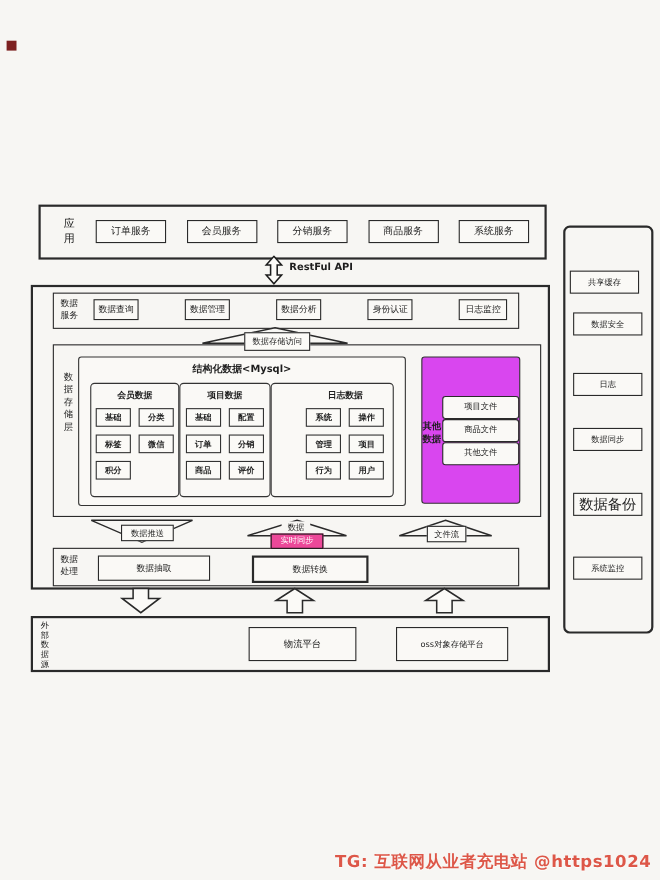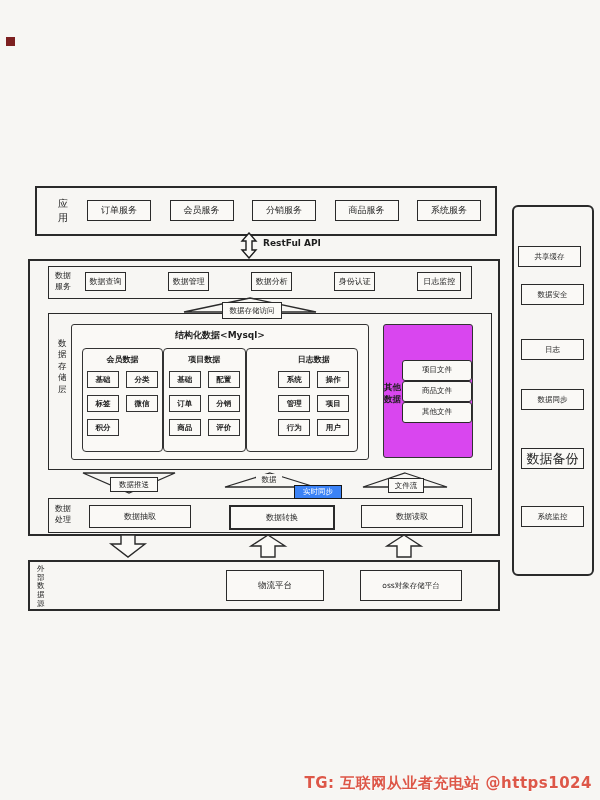--- a/index.html
+++ b/index.html
@@ -9,21 +9,21 @@
   .band{border:2px solid #2a2a2a;background:#f7f6f3;}
   .inner-band{border:1.5px solid #2a2a2a;}
   .vlabel{font-size:10px;line-height:1.35;word-break:break-all;color:#222;}
   .box{border:1.5px solid #2a2a2a;background:#faf9f6;display:flex;align-items:center;justify-content:center;font-size:9px;white-space:nowrap;}
   .box.thin{border-width:1.2px;}
   .group{border:1.2px solid #333;border-radius:4px;background:#faf9f6;display:flex;flex-direction:column;align-items:center;padding:5px 4px 4px;}
   .group-title{font-size:8px;margin-bottom:6px;white-space:nowrap;}
   .chip-grid{display:grid;grid-template-columns:repeat(2,auto);gap:7px 7px;}
   .chip{border:1.2px solid #333;background:#fbfaf7;font-size:7.5px;padding:2.5px 4px;text-align:center;min-width:22px;white-space:nowrap;}
   .arrow-label{border:1.2px solid #2a2a2a;background:#fbfaf7;font-size:7.5px;display:flex;align-items:center;justify-content:center;white-space:nowrap;z-index:3;}
-  .arrow-label.dark{background:#3b82f6;color:#fff;border-color:#161616;margin-left:48px;}
+  .arrow-label.dark{background:#ec4899;color:#fff;border-color:#161616;}
   .arrow-label.plain{border:none;background:#f7f6f3;}
   svg{display:block;}
   #watermark{font-size:15px;font-weight:bold;color:#dd5748;letter-spacing:.5px;text-shadow:0 1px 0 rgba(255,255,255,.7);}
 </style>
 </head>
 <body>
 
 <div id="page">
 
   <div class="abs" style="left:6px;top:37px;width:9px;height:9px;background:#7d2020;"></div>
@@ -130,21 +130,20 @@
 
   <svg class="abs" style="left:360px;top:470px;" width="90" height="20" viewBox="0 0 90 20">
     <polygon points="45,3 87,17 3,17" fill="#f7f6f3" stroke="#2a2a2a" stroke-width="1.3"></polygon>
   </svg>
   <div class="abs arrow-label" style="left:388px;top:478px;width:34px;height:13px;">文件流</div>
 
   <div class="abs inner-band" style="left:48px;top:498px;width:422px;height:33px;background:#f7f6f3;">
     <div class="abs vlabel" style="left:6px;top:4px;width:22px;font-size:8px;line-height:1.4;">数据处理</div>
     <div class="abs box thin" style="left:40px;top:6px;width:100px;height:21px;font-size:8px;">数据抽取</div>
     <div class="abs box" style="left:180px;top:6px;width:102px;height:21px;font-size:8px;border-width:2px;">数据转换</div>
-    <div class="abs box thin" style="left:312px;top:6px;width:100px;height:21px;font-size:8px;">数据读取</div>
   </div>
 
   <svg class="abs" style="left:108px;top:533px;" width="40" height="26" viewBox="0 0 40 26">
     <polygon points="13,2 27,2 27,11 37,11 20,24 3,11 13,11" fill="#fbfaf7" stroke="#2a2a2a" stroke-width="1.4"></polygon>
   </svg>
   <svg class="abs" style="left:248px;top:533px;" width="40" height="26" viewBox="0 0 40 26">
     <polygon points="13,24 27,24 27,13 37,13 20,2 3,13 13,13" fill="#fbfaf7" stroke="#2a2a2a" stroke-width="1.4"></polygon>
   </svg>
   <svg class="abs" style="left:384px;top:533px;" width="40" height="26" viewBox="0 0 40 26">
     <polygon points="13,24 27,24 27,13 37,13 20,2 3,13 13,13" fill="#fbfaf7" stroke="#2a2a2a" stroke-width="1.4"></polygon>

